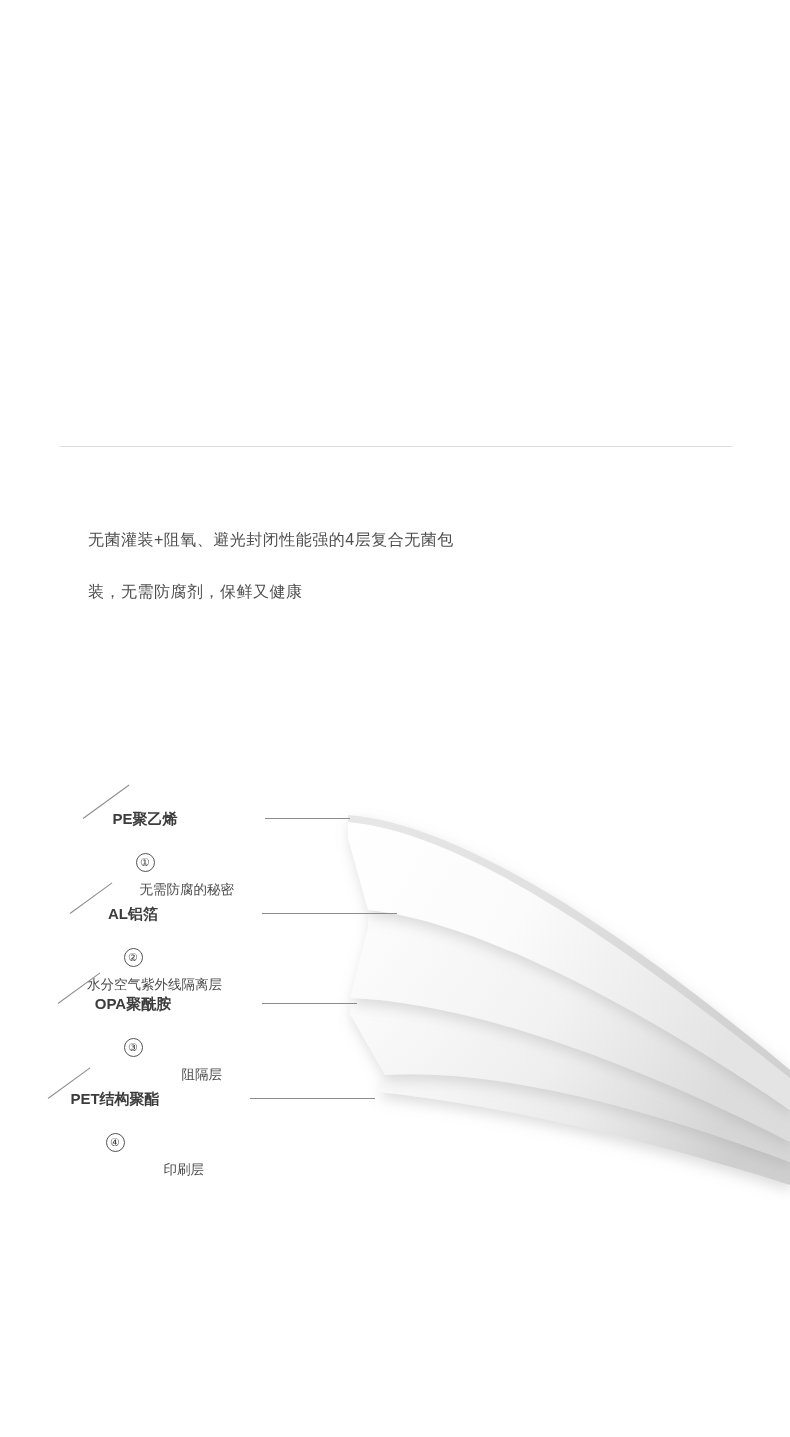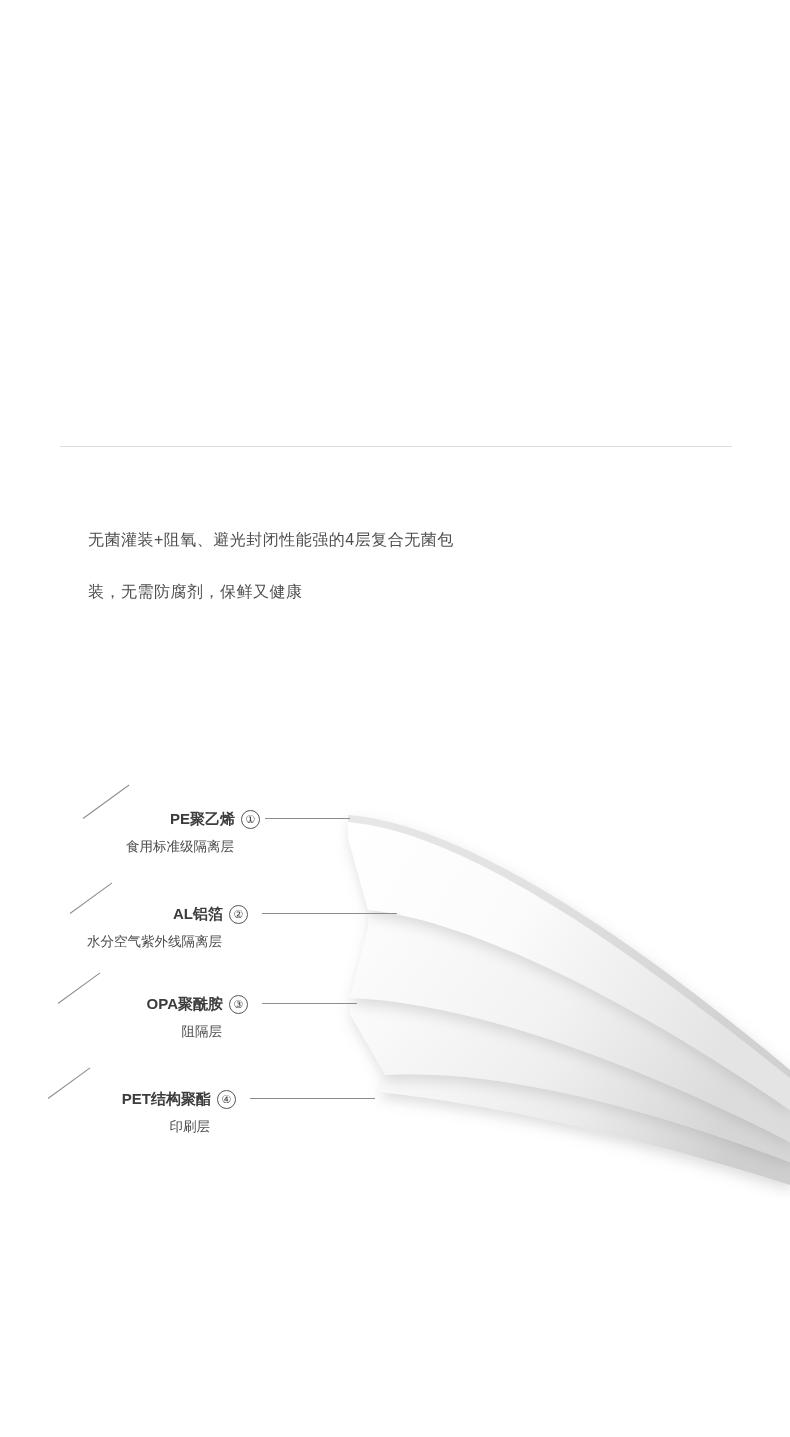--- a/index.html
+++ b/index.html
@@ -81,21 +81,22 @@
     width: 230px;
   }
   .label-main {
     font-size: 15px;
     font-weight: bold;
     color: #3c3c3c;
     white-space: nowrap;
     display: flex;
     justify-content: flex-end;
     align-items: center;
-    gap: 6px;
+    gap: 24px;
+    flex-direction: column;
   }
   .label-sub {
     font-size: 13.5px;
     color: #4a4a4a;
     white-space: nowrap;
     margin-top: 9px;
     padding-right: 26px;
   }
   .num-circle {
     display: inline-flex;
@@ -190,21 +191,21 @@
         <path d="M348,45 C470,55 640,175 790,300 L790,340 C630,230 470,150 368,140 L348,68 Z" fill="url(#gl1)"></path>
         <path d="M348,45 C470,55 640,175 790,300 L790,308 C636,185 470,63 348,52 Z" fill="url(#edge)" opacity="0.5"></path>
       </g>
     </svg>
 
     <div class="label l1" style="left:30px;">
       <div class="label-main">
         <span>PE聚乙烯</span>
         <span class="num-circle">①</span>
       </div>
-      <div class="label-sub">食用标准级隔离层</div>
+      <div class="label-sub">无需防腐的秘密</div>
     </div>
     <div class="leader" style="left:265px; top:48px; width:85px;"></div>
     <div class="leader-diag" style="left:83px; top:48px; width:57px; transform:rotate(-36deg);"></div>
 
     <div class="label l2" style="left:18px;">
       <div class="label-main">
         <span>AL铝箔</span>
         <span class="num-circle">②</span>
       </div>
       <div class="label-sub">水分空气紫外线隔离层</div>
@@ -215,21 +216,21 @@
     <div class="label l3" style="left:18px;">
       <div class="label-main">
         <span>OPA聚酰胺</span>
         <span class="num-circle">③</span>
       </div>
       <div class="label-sub">阻隔层</div>
     </div>
     <div class="leader" style="left:262px; top:233px; width:95px;"></div>
     <div class="leader-diag" style="left:58px; top:233px; width:52px; transform:rotate(-36deg);"></div>
 
-    <div class="label l4" style="left:6px;">
+    <div class="label l4" style="left:0;">
       <div class="label-main">
         <span>PET结构聚酯</span>
         <span class="num-circle">④</span>
       </div>
       <div class="label-sub">印刷层</div>
     </div>
     <div class="leader" style="left:250px; top:328px; width:125px;"></div>
     <div class="leader-diag" style="left:48px; top:328px; width:52px; transform:rotate(-36deg);"></div>
 
   </div>

